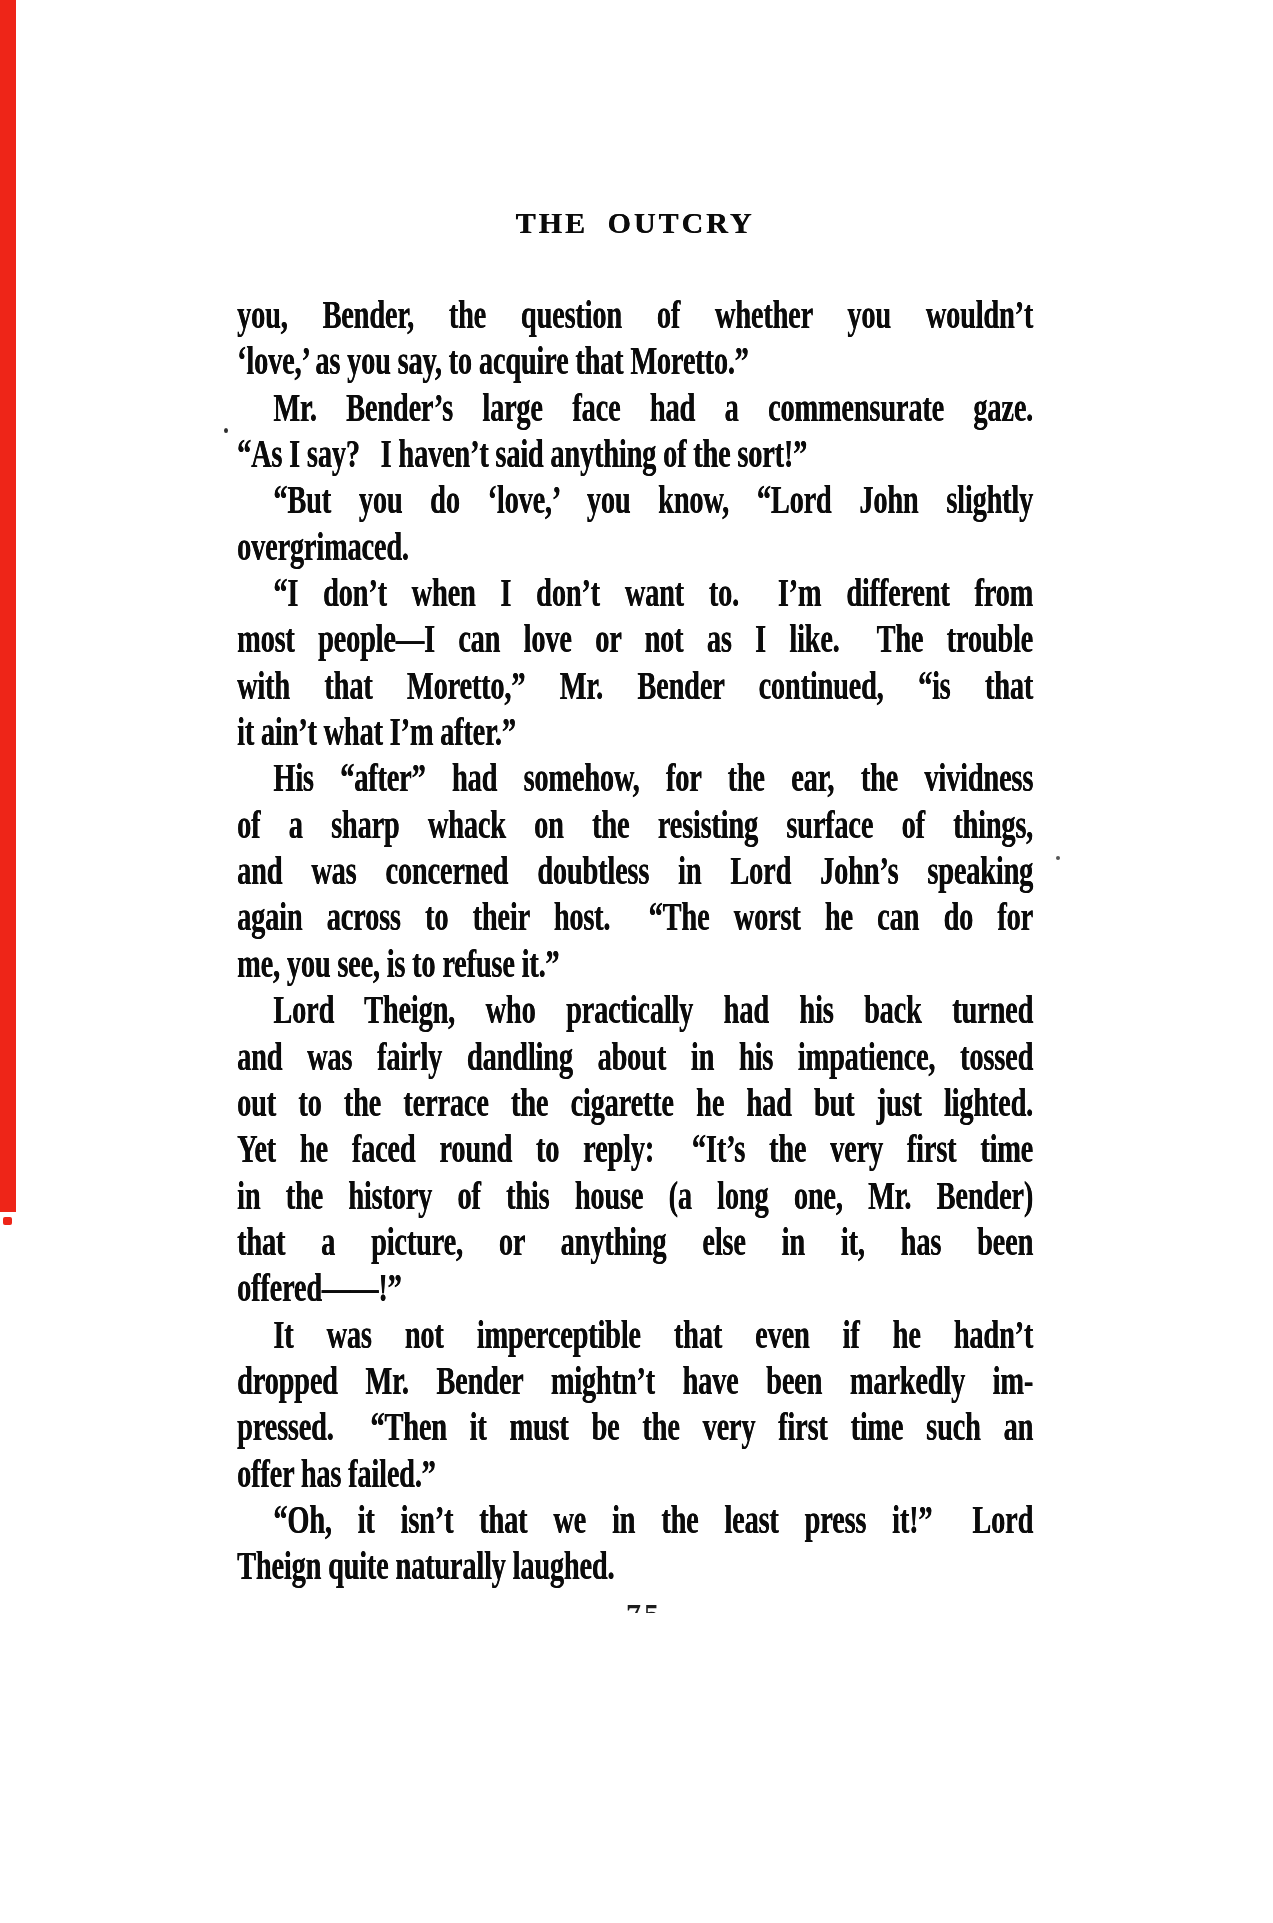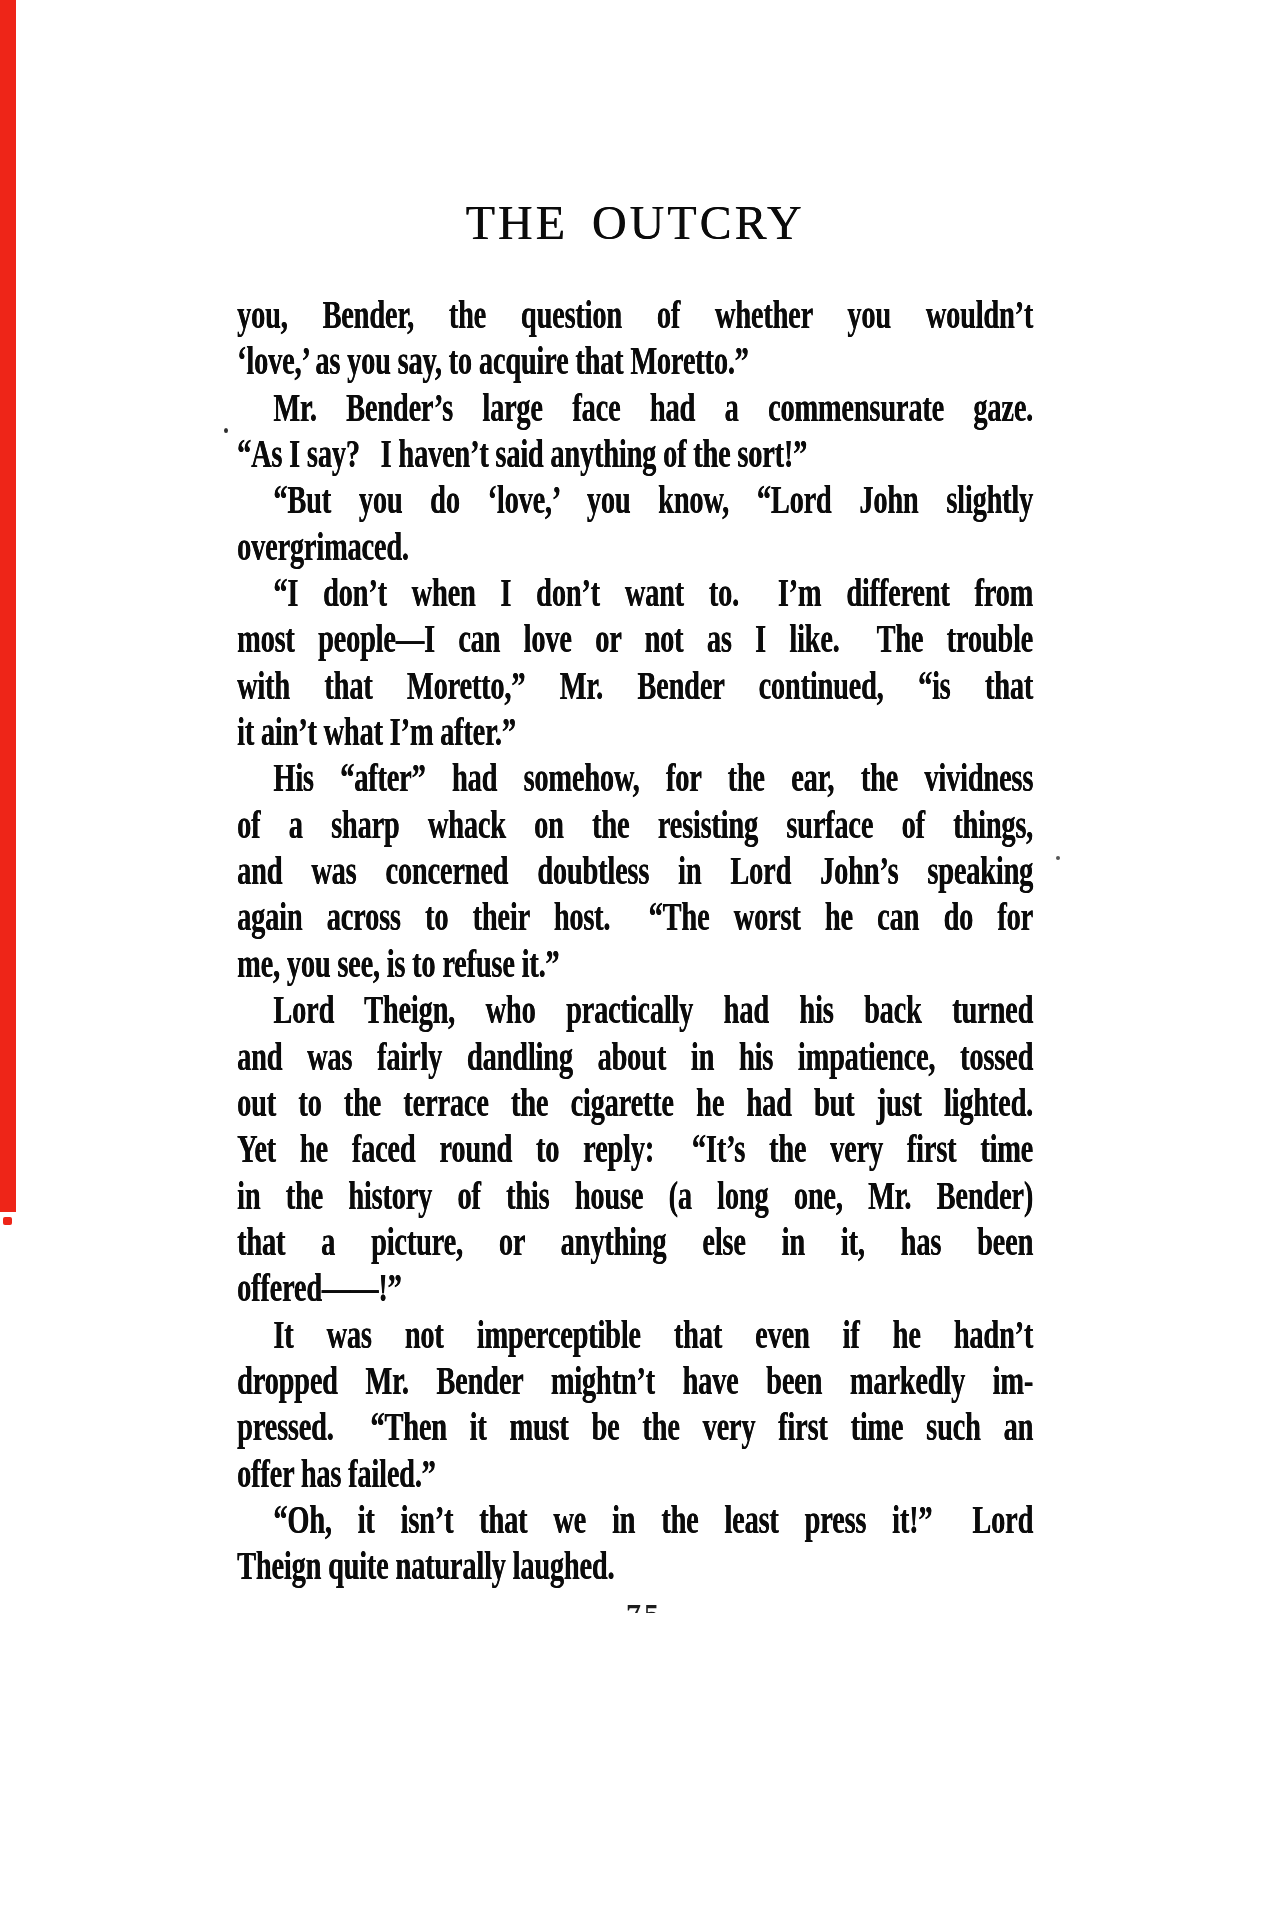--- a/index.html
+++ b/index.html
@@ -22,21 +22,21 @@
     width:16px;height:1212px;
   }
   .edge-speck{
     position:absolute;left:3px;top:1217px;
     width:9px;height:8px;border-radius:2px;
   }
   
   .running-head{
     position:absolute;left:237px;top:202px;width:796px;
     text-align:center;
-    font-weight:400;font-size:48px;line-height:42px;
+    font-weight:700;font-size:30px;line-height:42px;
     letter-spacing:3px;word-spacing:9px;
     text-shadow:0.4px 0 0 currentColor;
   }
   
   .textcol{
     position:absolute;left:237px;top:292px;
     width:1120px;
     transform:scaleX(0.7107);
     transform-origin:0 0;
     font-weight:700;font-size:40px;line-height:46.35px;

